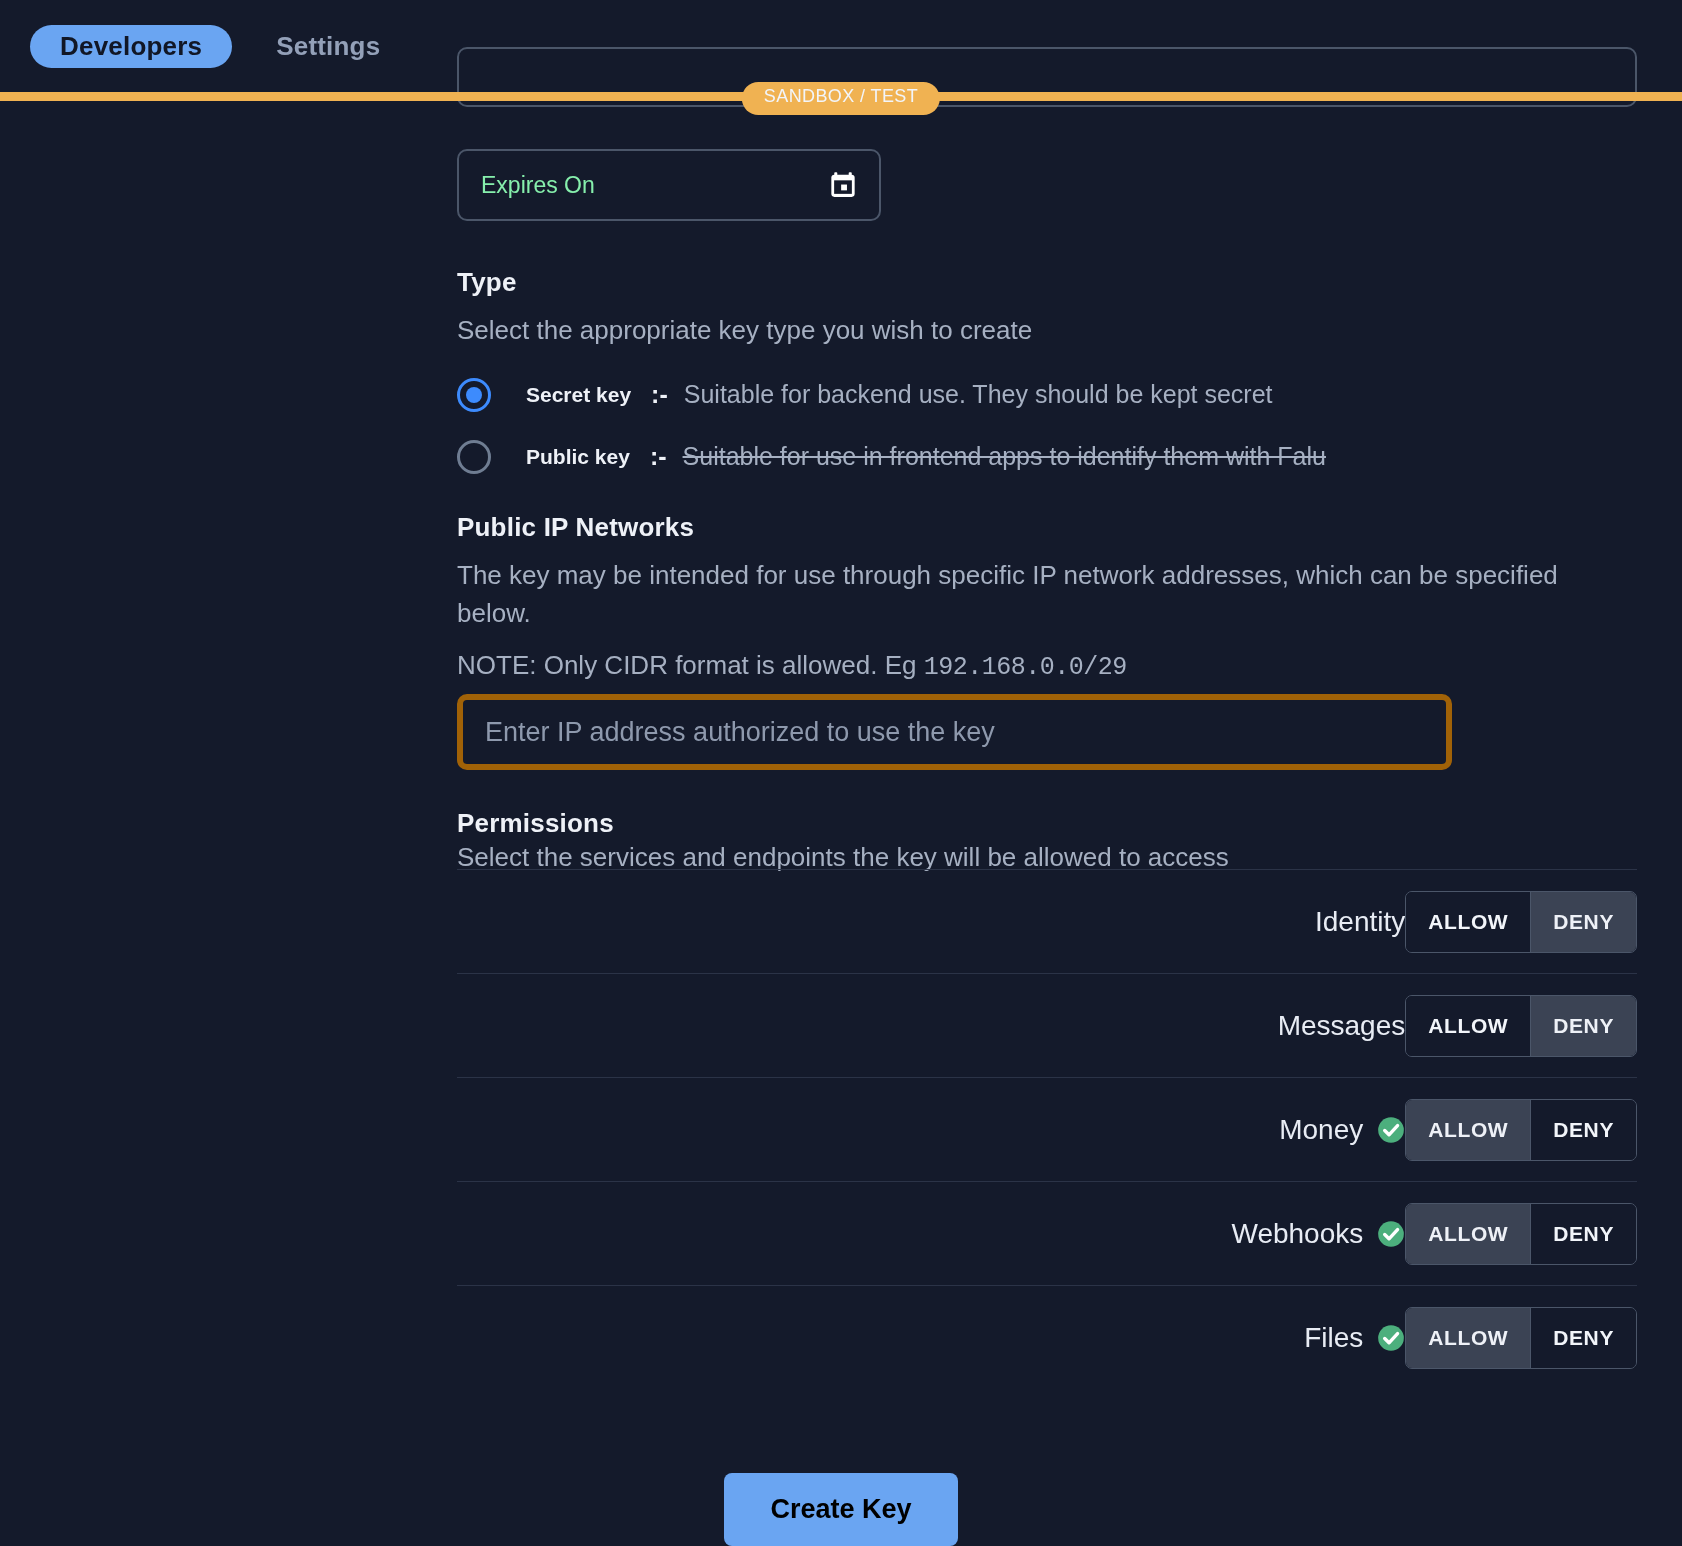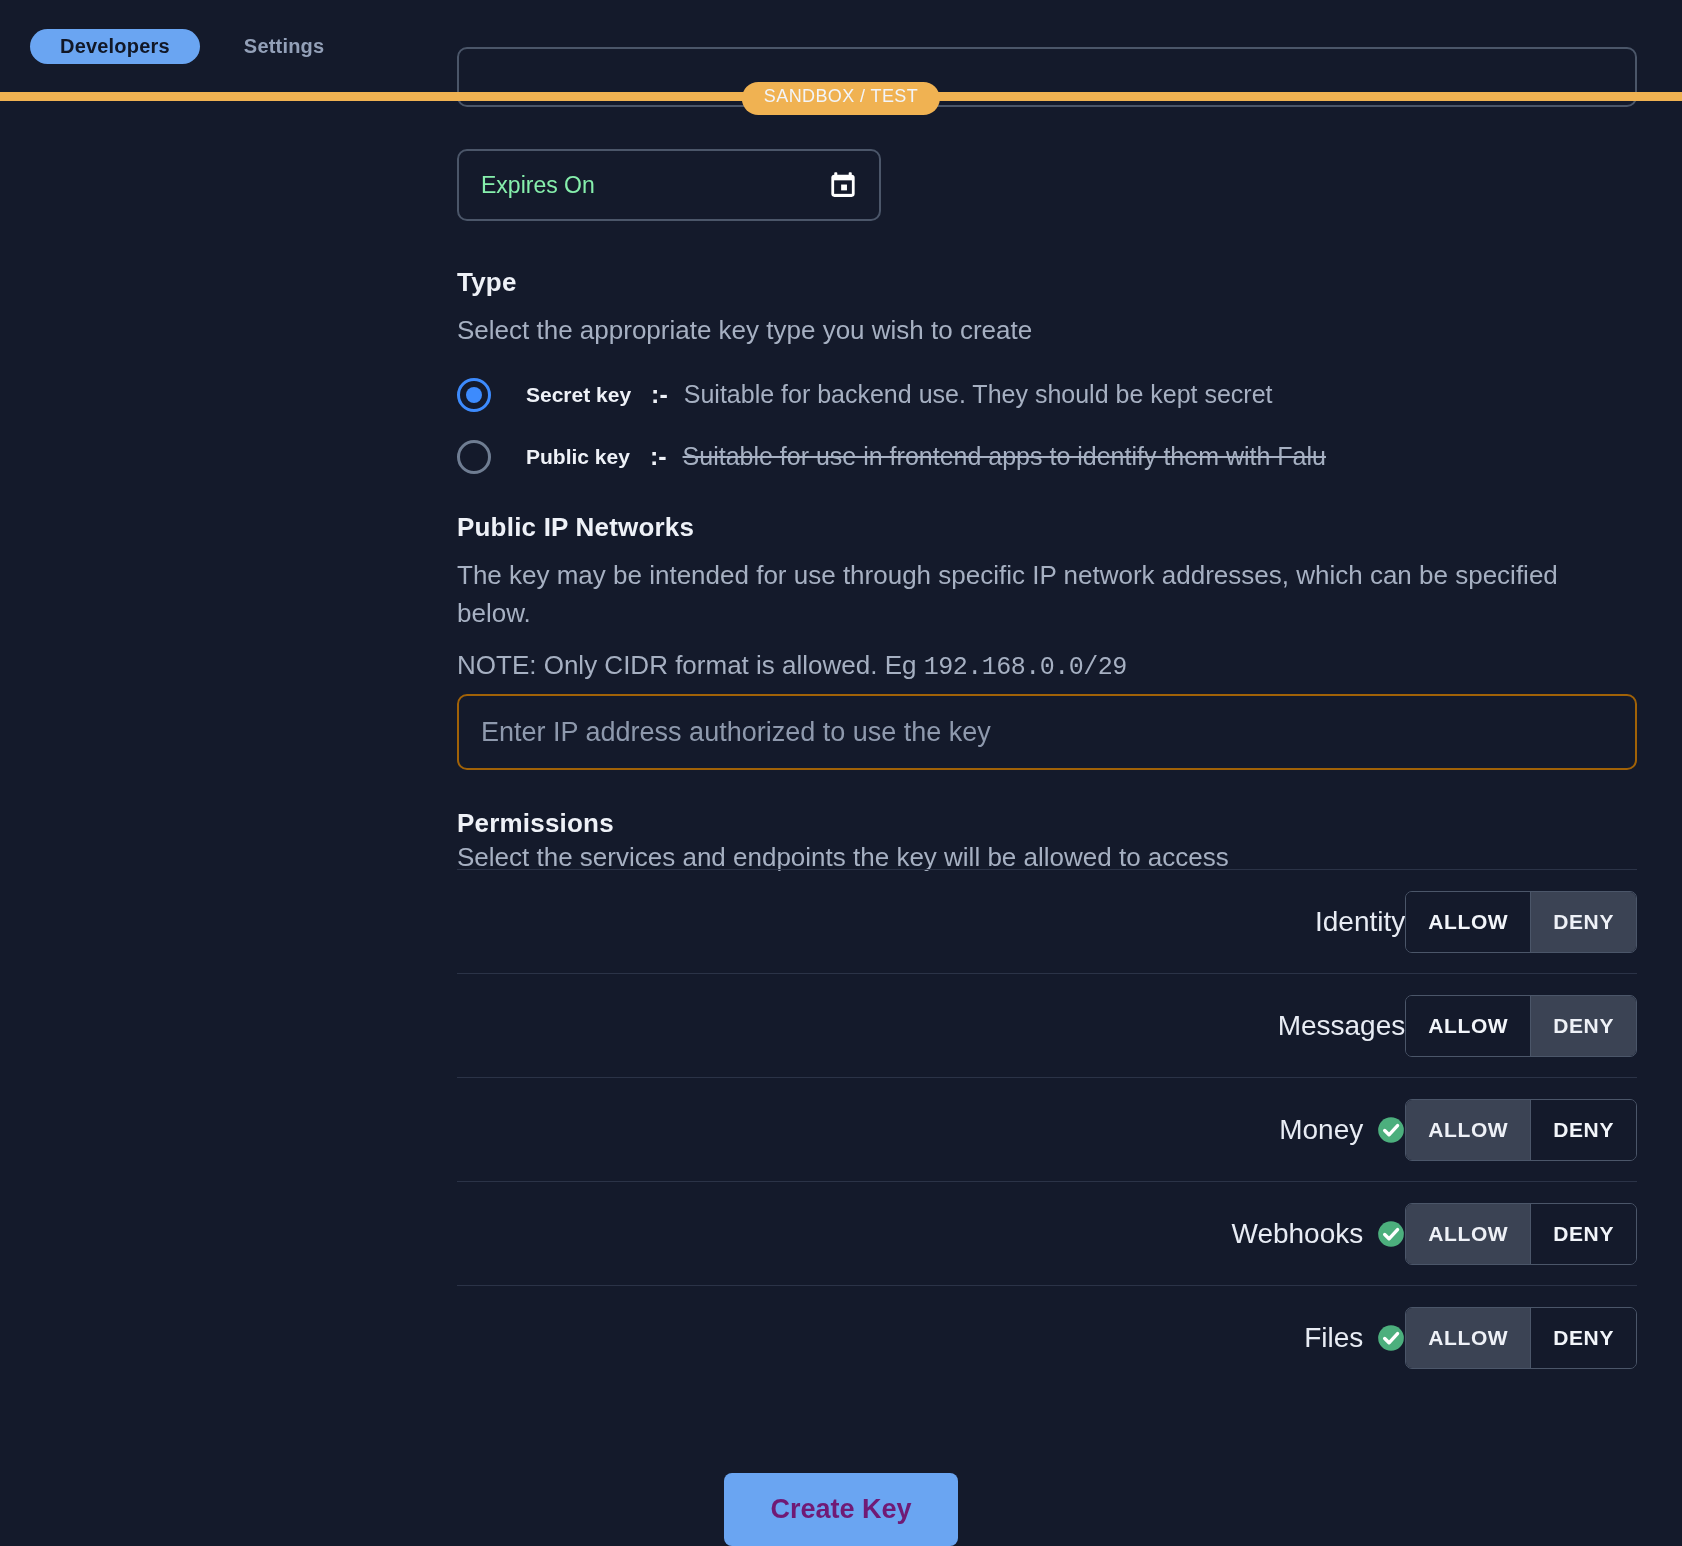--- a/index.html
+++ b/index.html
@@ -26,21 +26,21 @@
     width: 1682px;
     height: 92px;
     background: #141a2b;
     display: flex;
     align-items: center;
     padding-left: 30px;
     gap: 14px;
   }
 
   .tab {
-    font-size: 20px;
+    font-size: 26px;
     font-weight: bold;
     letter-spacing: .2px;
     padding: 6px 30px;
     border-radius: 30px;
     color: #93a0b8;
     background: transparent;
     border: none;
     cursor: pointer;
     font-family: "Liberation Sans", sans-serif;
     white-space: nowrap;
@@ -182,23 +182,23 @@
   .radio-desc.struck { text-decoration: line-through; }
 
   
   #ip-block { top: 411px; }
   #ip-block .section-sub { margin-top: 14px; }
 
   .ip-input {
     position: absolute;
     top: 593px;
     left: 457px;
-    width: 1180px;
+    width: 995px;
     height: 76px;
-    border: 2px solid #a16207;
+    border: 6px solid #a16207;
     border-radius: 10px;
     background: #141a2b;
     display: flex;
     align-items: center;
     padding: 0 22px;
     cursor: text;
   }
   .ip-input .ph { color: #8e99ad; font-size: 27px; }
 
   
@@ -259,21 +259,21 @@
   .create-wrap {
     position: absolute;
     top: 1372px;
     left: 0;
     width: 1682px;
     display: flex;
     justify-content: center;
   }
   .create-btn {
     background: #6aa5f2;
-    color: #701a75;
+    color: #000000;
     font-size: 27px;
     font-weight: bold;
     border: none;
     border-radius: 8px;
     padding: 21px 46px;
     cursor: pointer;
     font-family: "Liberation Sans", sans-serif;
   }
 </style>
 </head>

